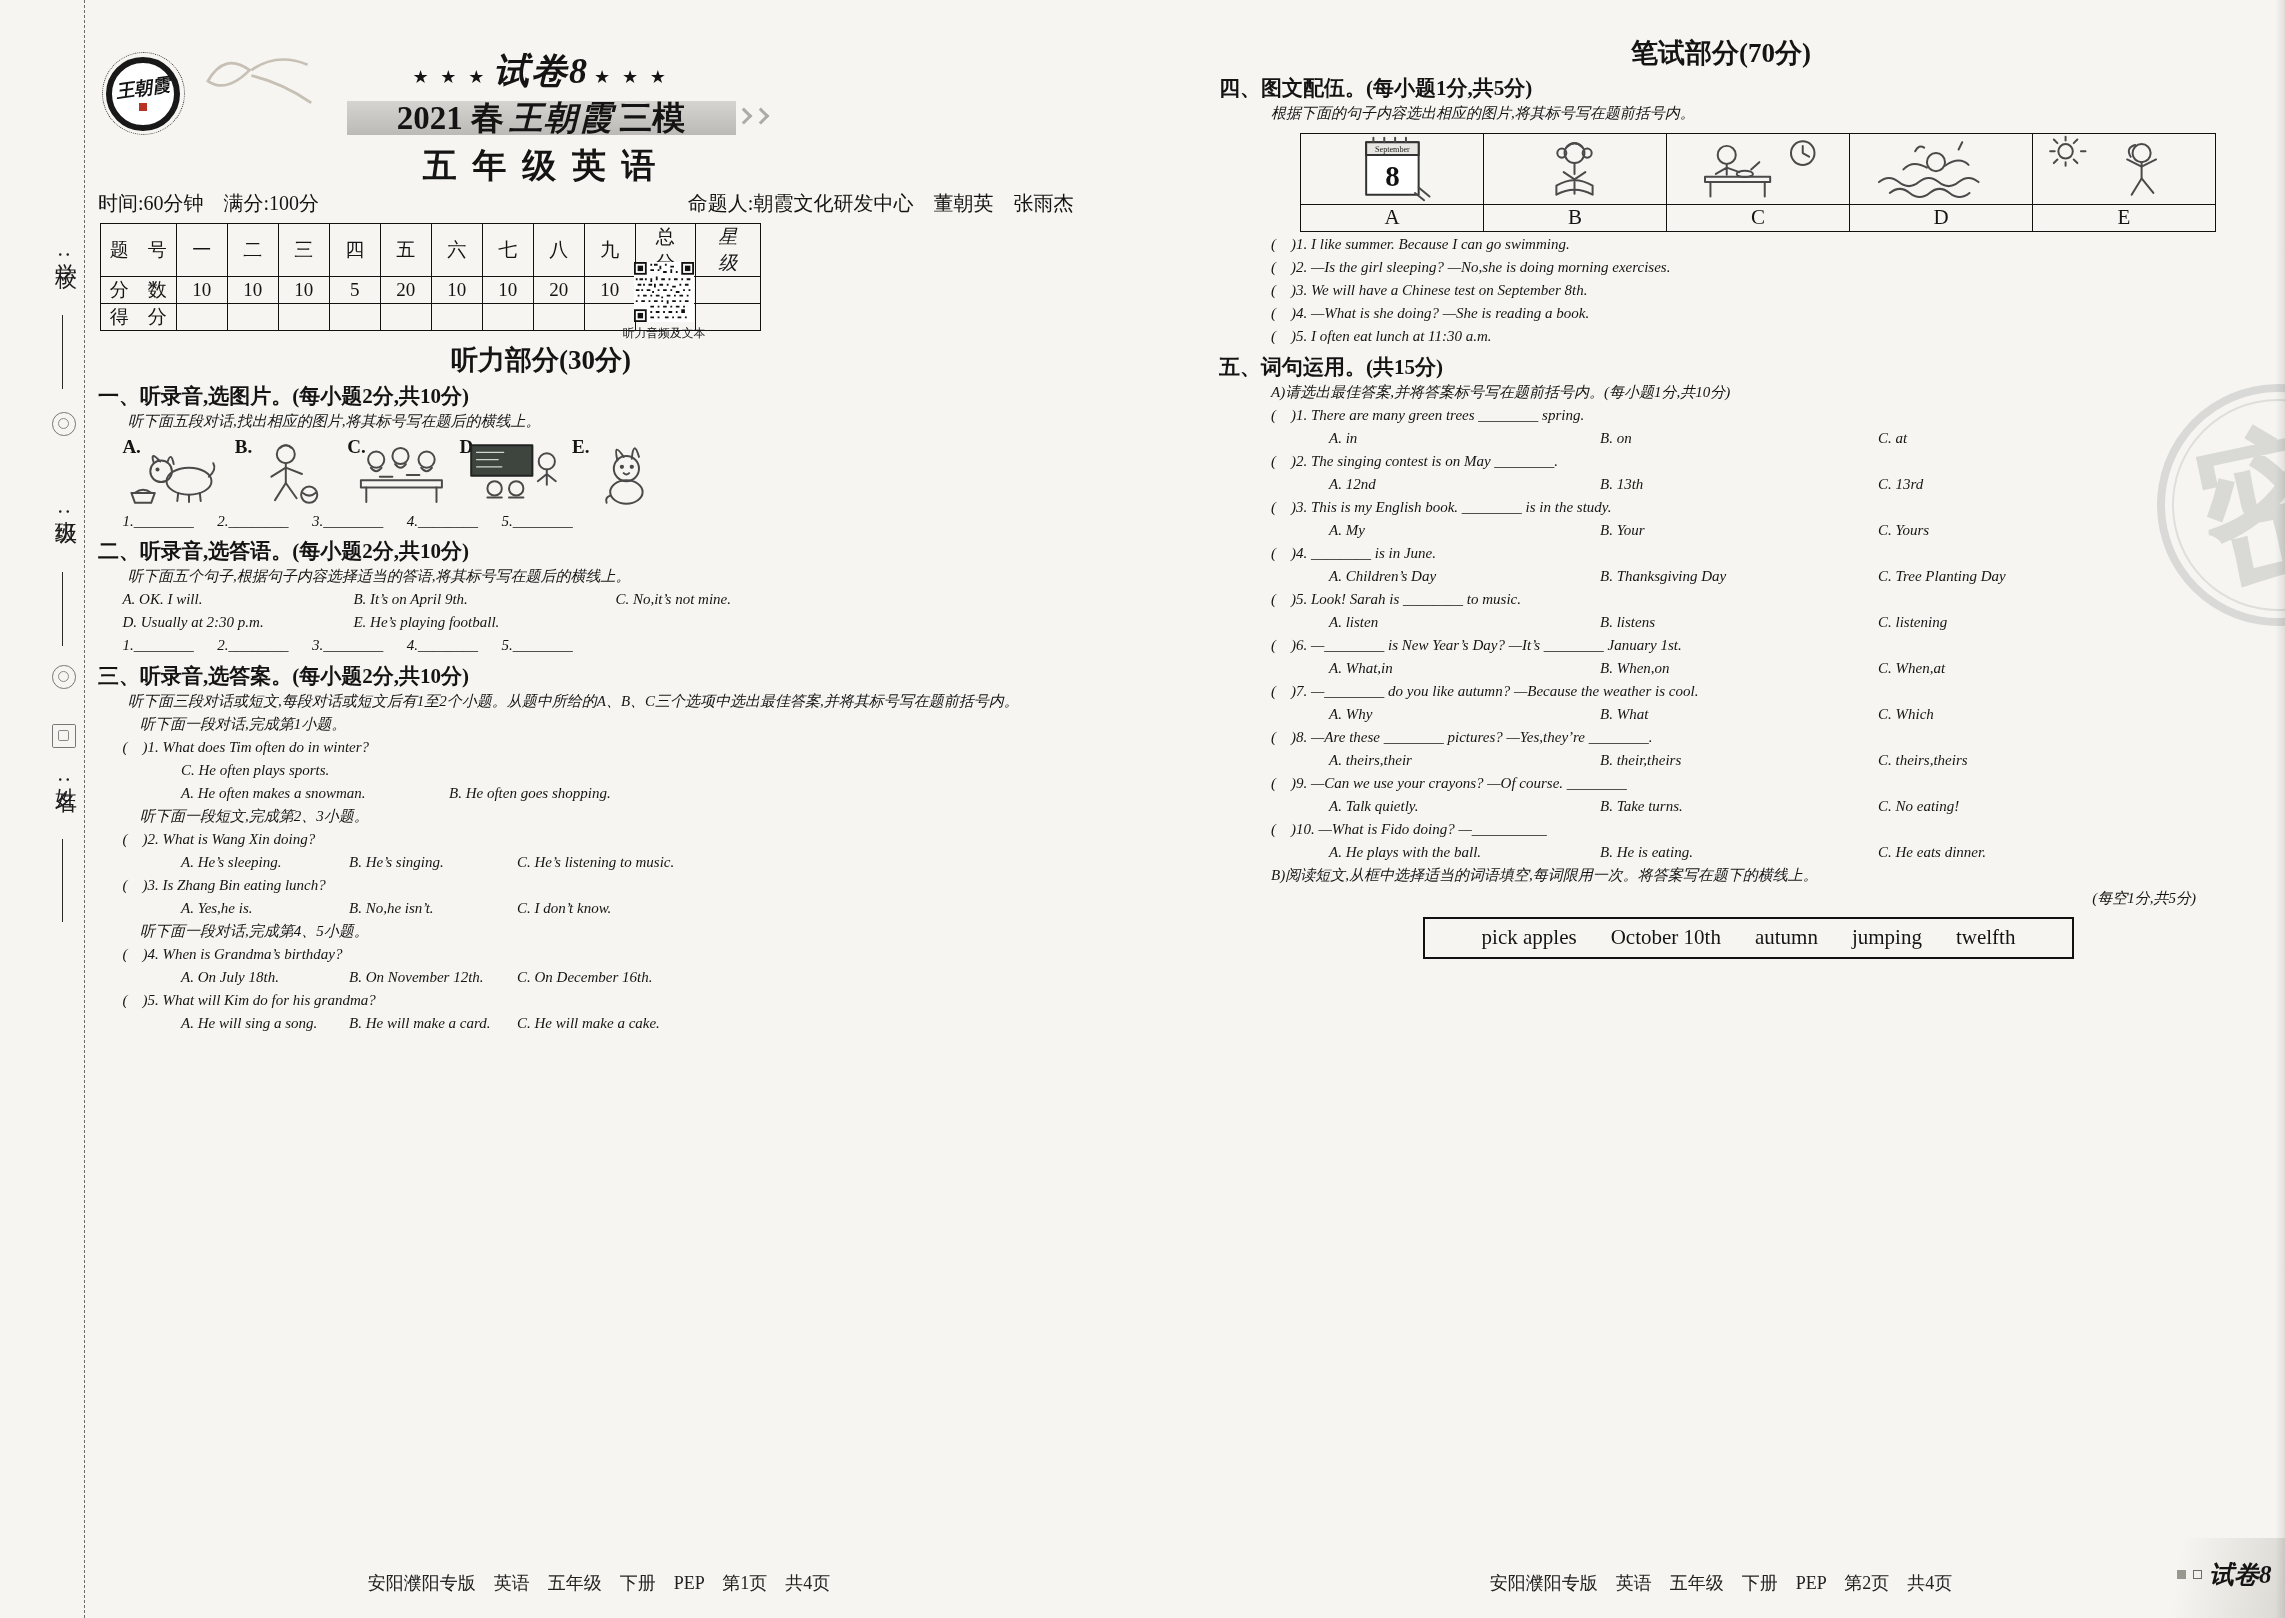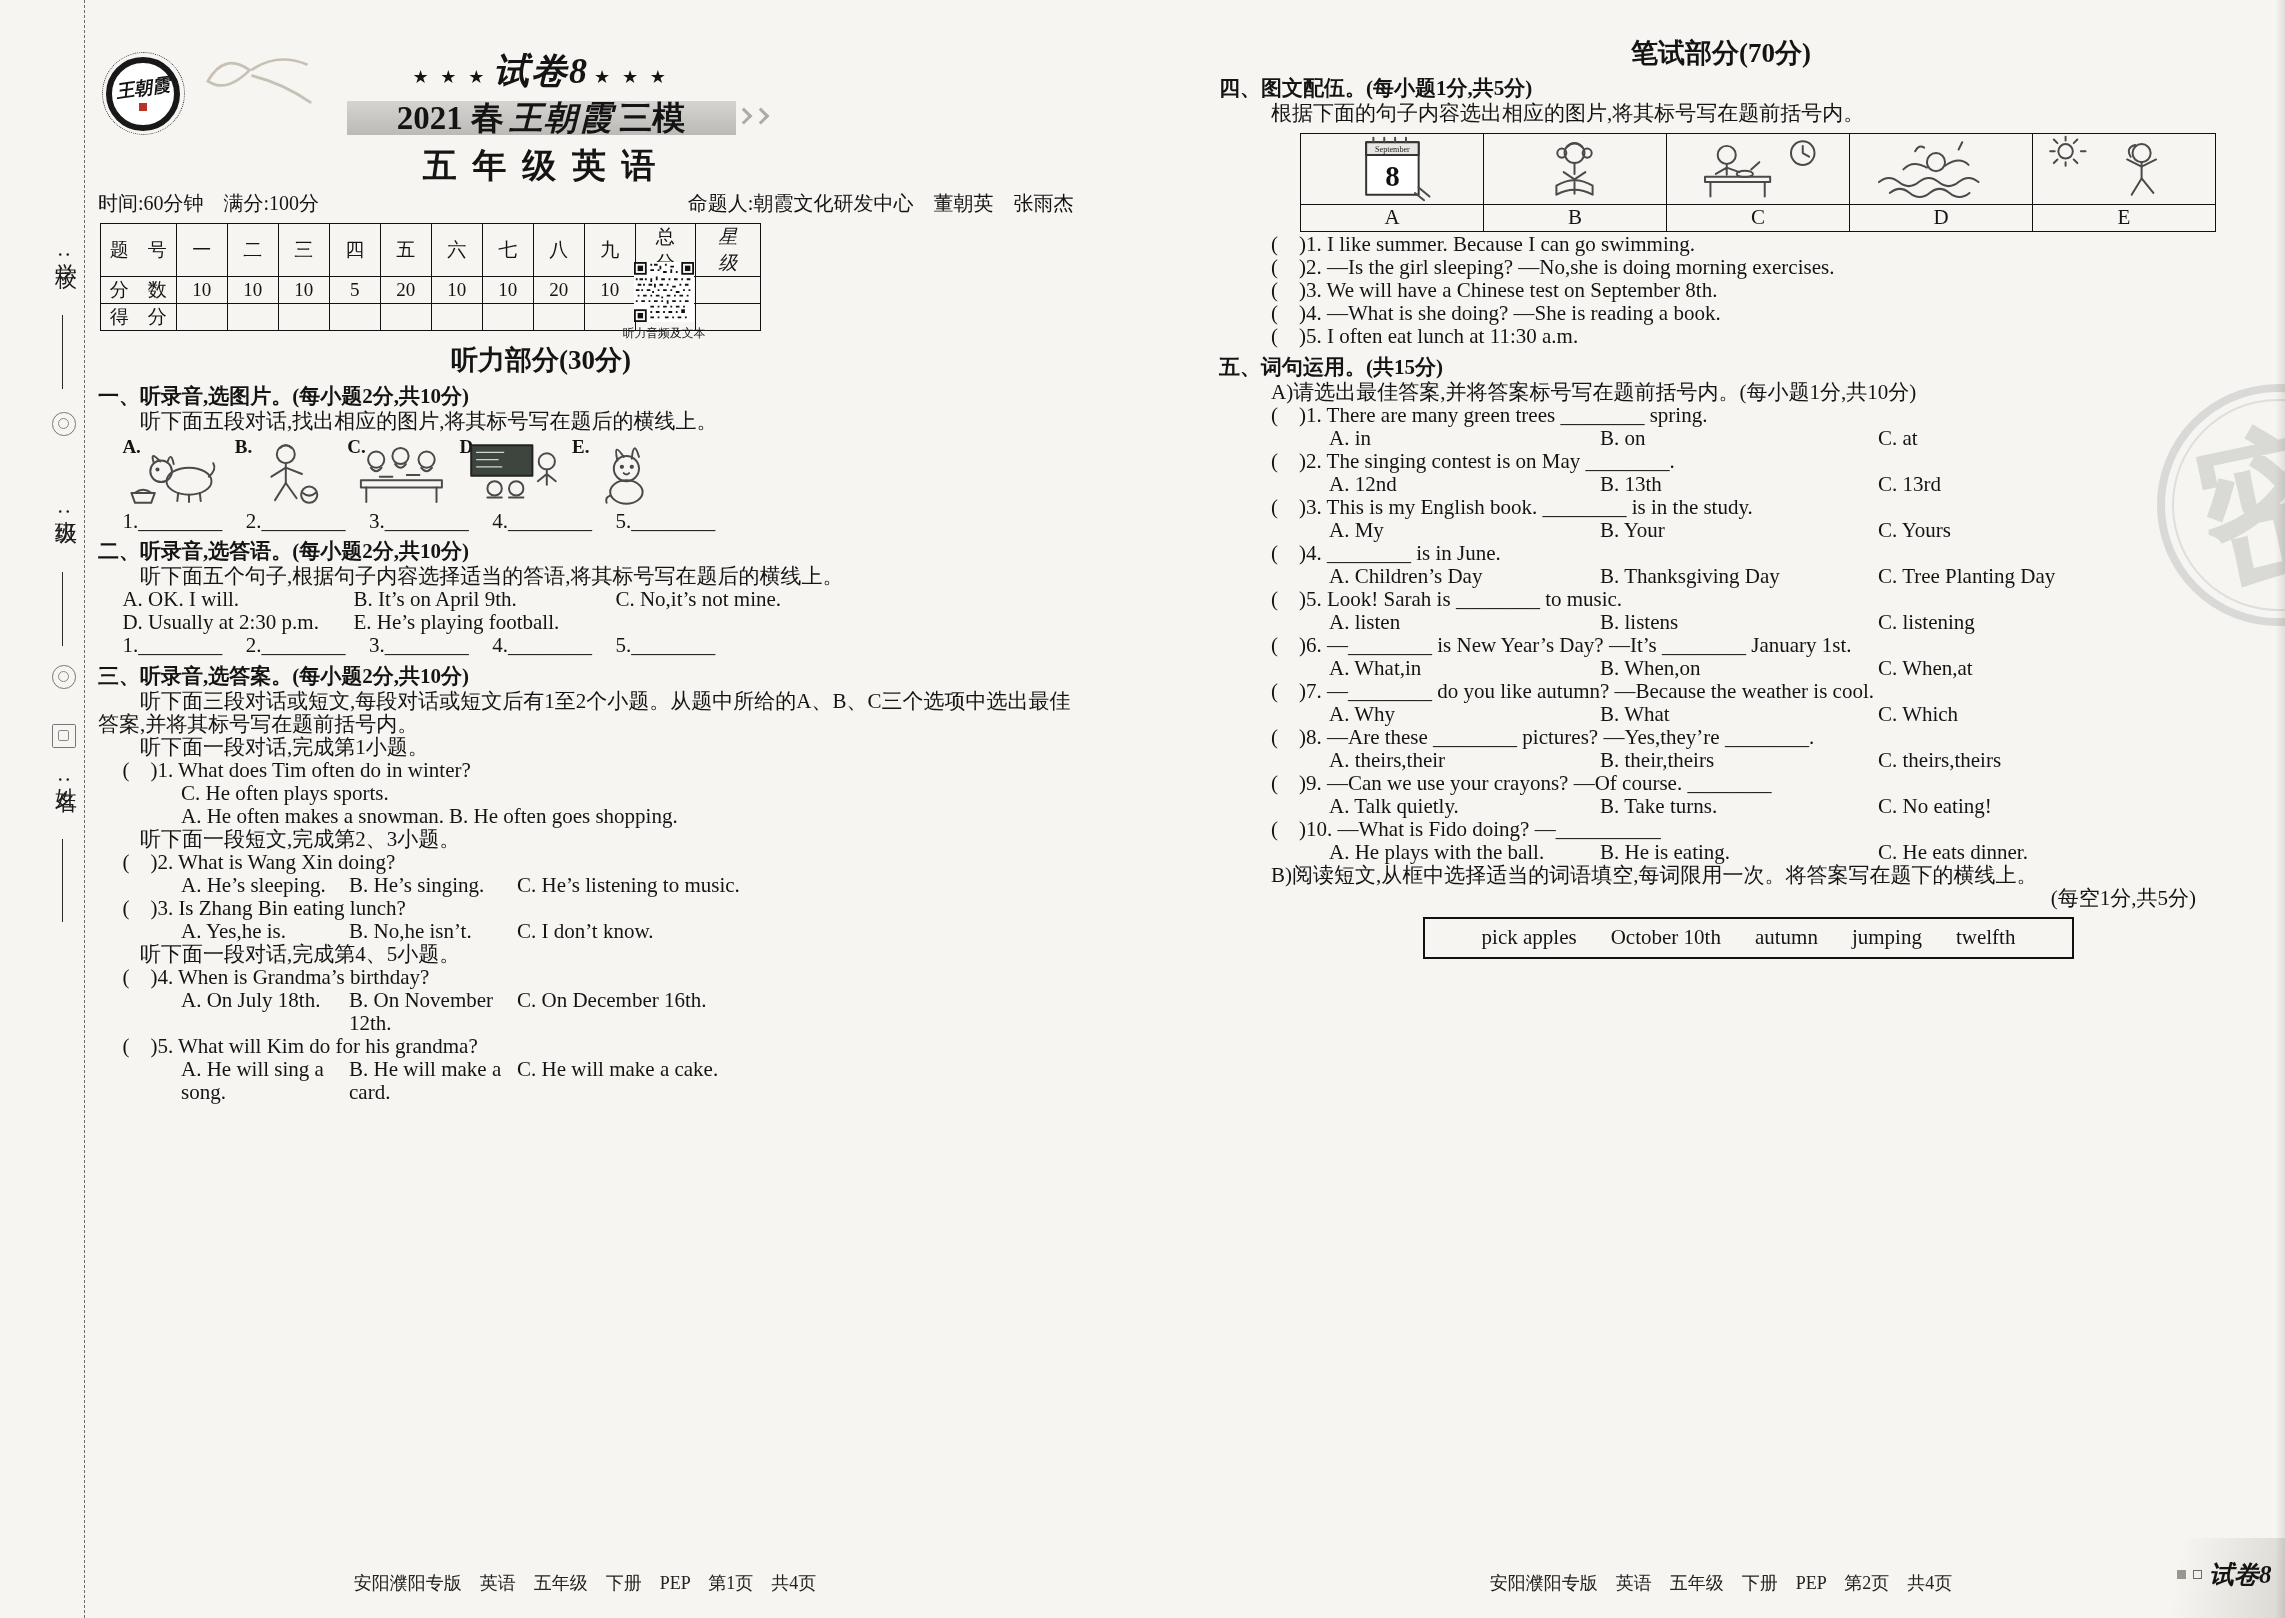--- a/index.html
+++ b/index.html
@@ -15,21 +15,21 @@
   .v-label { position:absolute; left:51px; writing-mode:vertical-rl; font-size:22px; letter-spacing:2.7px; color:#1d1d1d; }
   .v-line  { position:absolute; left:62px; width:0; border-left:1.8px solid #2a2a2a; }
   .seal { position:absolute; left:52px; width:23.5px; height:23.5px; border:1.8px solid #777; border-radius:50%;
           display:flex; align-items:center; justify-content:center; }
   .seal i { display:block; width:11px; height:11px; border:1.4px solid #888; border-radius:50%; }
   .seal.sq, .seal.sq i { border-radius:1.8px; }
   
   .page { position:absolute; top:36px; }
   #page-left  { left:98px;  width:982px; }
   #page-right { left:1219px; width:1004px; }
-  .line { font-size:21px; line-height:23px; }
+  .line { font-size:15px; line-height:23px;font-style:italic; }
   .indent { text-indent:2em; }
   .sec-title { font-size:21px; font-weight:bold; line-height:27px; margin-top:5.4px; }
   .part-heading { font-size:27px; font-weight:bold; text-align:center; line-height:34px; }
   .ml0 { margin-left:24.4px; }
   .ml1 { margin-left:42px; }
   .rml { margin-left:52px; }
   
   .head-col { width:778px; margin:0 auto 0 54px; text-align:center; position:relative; }
   .exam-tag { margin-top:11px; font-size:18px; letter-spacing:3.6px; }
   .exam-tag .tag-name { font-size:36px; font-weight:bold; font-style:italic; letter-spacing:1.8px; padding:0 5.4px; }
@@ -76,21 +76,21 @@
   #match-table { border-collapse:collapse; margin:7.2px 0 1.8px 81px; }
   #match-table td { border:1.8px solid #111; width:183px; text-align:center; }
   #match-table tr.imgs td { height:71px; padding:0; }
   #match-table tr.imgs svg { width:181px; height:67px; display:block; }
   #match-table tr.letters td { height:27px; font-size:21px; }
   .note-right { text-align:right; padding-right:27px; }
   .word-box { margin:7.2px 0 0 204px; width:651px; border:2.3px solid #111; height:42px;
               display:flex; align-items:center; justify-content:center; gap:34px; font-size:21px; }
   
   .footer { position:absolute; top:1571px; text-align:center; font-size:18px; color:#222; }
-  #footer-left  { left:94px;  width:982px; }
+  #footer-left  { left:108px;  width:982px; }
   #footer-right { left:1219px; width:1004px; }
   .corner-tag { position:absolute; right:14.5px; top:1558px; display:flex; align-items:center; gap:7.2px; }
   .corner-tag .sq1 { width:9px; height:9px; background:#9a978f; }
   .corner-tag .sq2 { width:9px; height:9px; border:1.8px solid #6f6c66; }
   .corner-tag .tag-text { font-size:25px; font-weight:bold; font-style:italic; }
   .corner-shade { position:absolute; right:0; top:1538px; width:154px; height:81px;
                   background:linear-gradient(100deg, rgba(0,0,0,0) 30%, rgba(120,115,105,0.22)); }
   .scan-edge { position:absolute; right:0; top:0; width:11px; height:100%;
                background:linear-gradient(to right, rgba(0,0,0,0), rgba(0,0,0,0.10)); }
   .watermark { position:absolute; left:2157px; top:384px; width:242px; height:242px;

